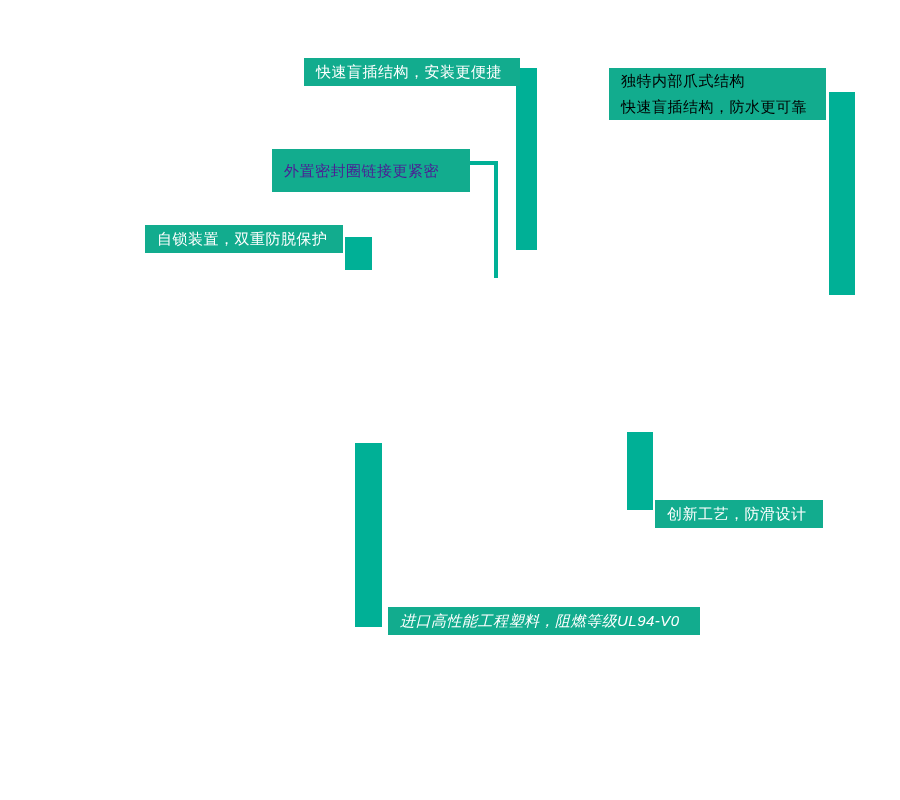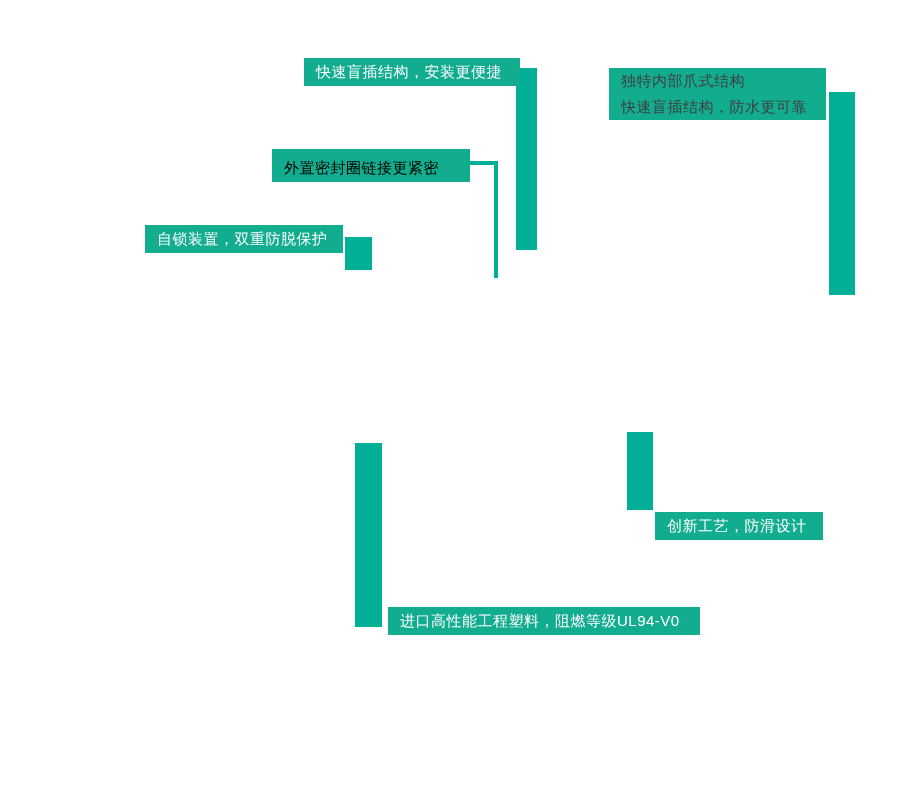--- a/index.html
+++ b/index.html
@@ -77,30 +77,30 @@
       <div class="connector" style="left: 470px; top: 161px; width: 28px; height: 117px;">
         <div class="seg-h" style="background: rgb(0, 176, 150);"></div>
         <div class="seg-v" style="background: rgb(0, 176, 150);"></div>
       </div>
     </div>
 
   <div id="callouts-layer">
       <div class="callout-label" style="left: 304px; top: 58px; width: 216px; height: 28px; background: rgb(18, 172, 142); color: rgb(255, 255, 255);">
         <span class="line">快速盲插结构，安装更便捷</span>
       </div>
-      <div class="callout-label" style="left: 609px; top: 68px; width: 217px; height: 52px; background: rgb(18, 172, 142); color: #404040;">
+      <div class="callout-label" style="left: 609px; top: 68px; width: 217px; height: 52px; background: rgb(18, 172, 142); color: #000000;">
         <span class="line">独特内部爪式结构</span>
         <span class="line">快速盲插结构，防水更可靠</span>
       </div>
-      <div class="callout-label" style="left: 272px; top: 149px; width: 198px; height: 33px; background: rgb(18, 172, 142); color: #000000; justify-content: flex-end;">
+      <div class="callout-label" style="left: 272px; top: 149px; width: 198px; height: 43px; background: rgb(18, 172, 142); color: #4c1d95;">
         <span class="line">外置密封圈链接更紧密</span>
       </div>
       <div class="callout-label" style="left: 145px; top: 225px; width: 198px; height: 28px; background: rgb(18, 172, 142); color: rgb(255, 255, 255); justify-content: center;">
         <span class="line">自锁装置，双重防脱保护</span>
       </div>
-      <div class="callout-label" style="left: 655px; top: 512px; width: 168px; height: 28px; background: rgb(18, 172, 142); color: rgb(255, 255, 255);">
+      <div class="callout-label" style="left: 655px; top: 500px; width: 168px; height: 28px; background: rgb(18, 172, 142); color: rgb(255, 255, 255);">
         <span class="line">创新工艺，防滑设计</span>
       </div>
-      <div class="callout-label" style="left: 388px; top: 607px; width: 312px; height: 28px; background: rgb(18, 172, 142); color: rgb(255, 255, 255);">
+      <div class="callout-label" style="left: 388px; top: 607px; width: 312px; height: 28px; background: rgb(18, 172, 142); color: rgb(255, 255, 255); font-style: italic;">
         <span class="line">进口高性能工程塑料，阻燃等级UL94-V0</span>
       </div>
     </div>
 </div>
 
 </body></html>

